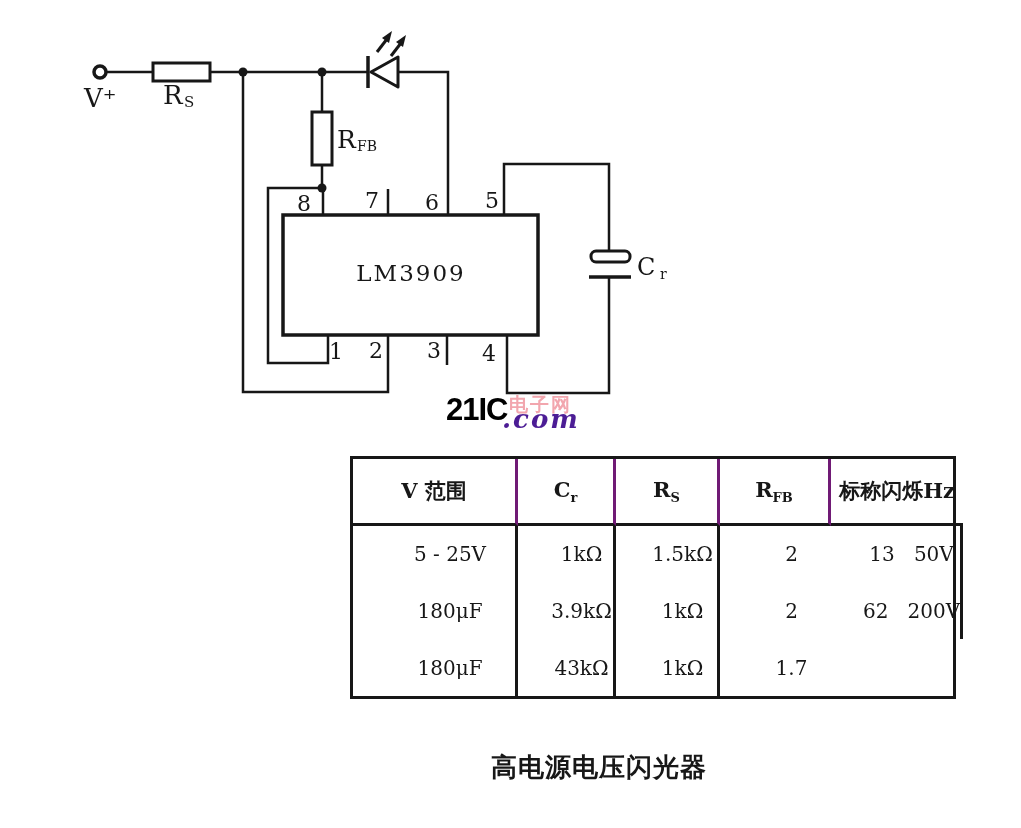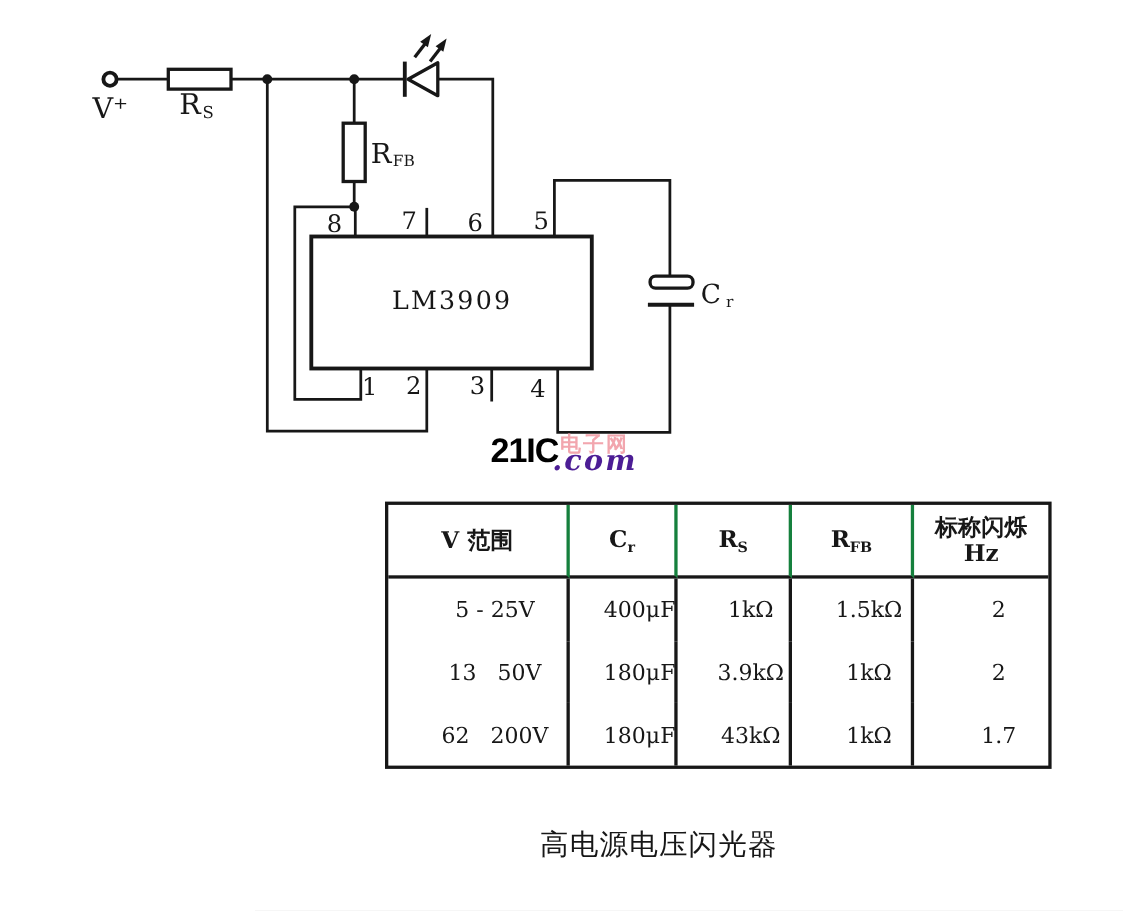--- a/index.html
+++ b/index.html
@@ -26,31 +26,31 @@
   }
 
   
   .spec-table {
     position:absolute; left:350px; top:456px; width:606px; height:243px;
     border:3px solid #171717; display:grid;
     grid-template-columns:165px 98px 104px 111px 1fr;
     grid-template-rows:67px 1fr 1fr 1fr;
   }
   .cell { display:flex; align-items:center; justify-content:center; }
-  .th { border-right:3px solid #15803d; border-bottom:3px solid #171717;
+  .th { border-right:3px solid #701a75; border-bottom:3px solid #171717;
         font-size:21px; font-weight:bold; }
-  .th.last { border-right:none; flex-direction:column; line-height:1.15; }
+  .th.last { border-right:none; flex-direction:row; line-height:1.15; }
   .td { border-right:3px solid #171717; font-size:20px; white-space:pre;padding-left:32px; }
   .td.last { border-right:none; }
   .sub { font-size:13px; vertical-align:-5px; font-weight:bold; }
 
   
   .caption {
     position:absolute; left:491px; top:750px; font-size:26px;
-    letter-spacing:1px; font-weight:400;
+    letter-spacing:1px; font-weight:700;
   }
 </style>
 </head>
 <body>
 
 <div class="page">
 
   <svg class="circuit" width="1021" height="450" viewBox="0 0 1021 450" style="position:absolute;left:0;top:0;">
     <g stroke="#171717" stroke-width="2.5" fill="none">
 
@@ -149,21 +149,20 @@
     </div>
     <div class="cell th">
       <span><span>R</span><span class="sub">FB</span></span>
     </div>
     <div class="cell th last">
       <span>标称闪烁</span>
       <span>Hz</span>
     </div>
 
     <div class="cell td">5 - 25V</div>
-    <div class="cell td">400μF</div>
     <div class="cell td">1kΩ</div>
     <div class="cell td">1.5kΩ</div>
     <div class="cell td last">2</div>
 
     <div class="cell td">13   50V</div>
     <div class="cell td">180μF</div>
     <div class="cell td">3.9kΩ</div>
     <div class="cell td">1kΩ</div>
     <div class="cell td last">2</div>
 

